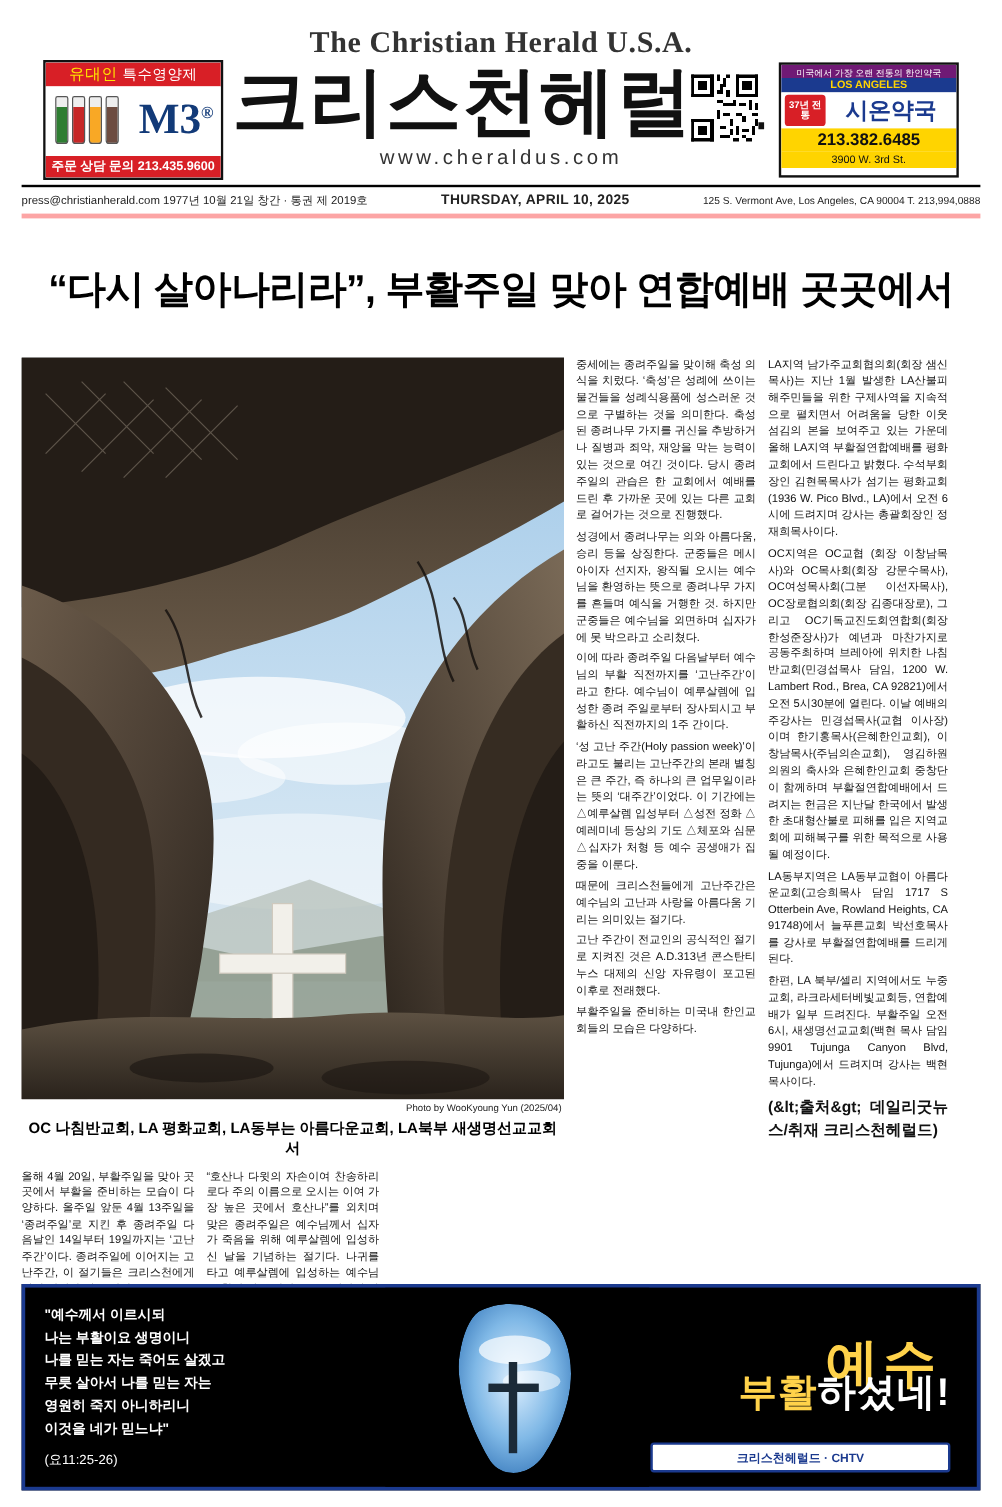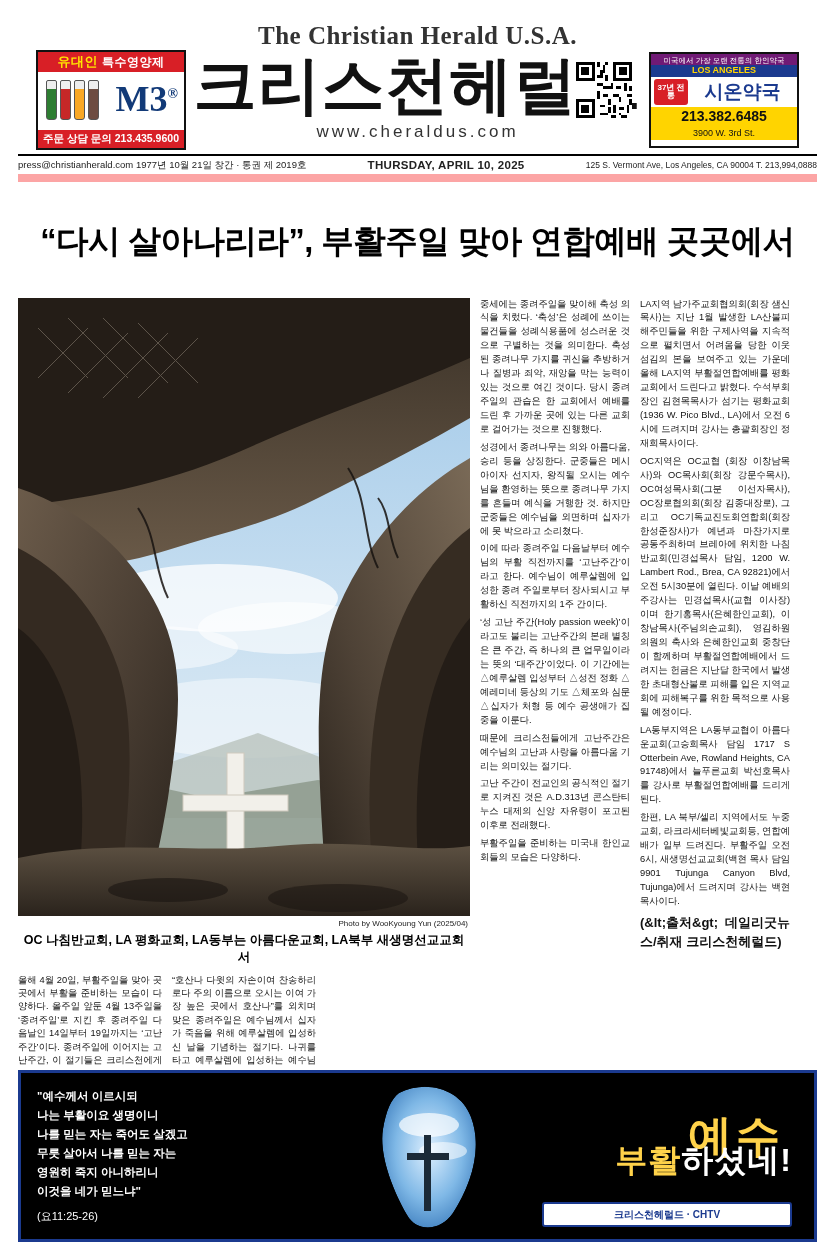--- a/index.html
+++ b/index.html
@@ -45,21 +45,21 @@
   }
 
   
   .ad-left {
     position: absolute; left: 18px; top: 50px;
     width: 150px; height: 100px;
     border: 2px solid #111; background: #fff;
     overflow: hidden;
   }
   .ad-left .al-top {
-    background: #d81f26; color: #fff; font-weight: bold; font-size: 12px;
+    background: #d81f26; color: #fff; font-weight: normal; font-size: 12px;
     display: flex; align-items: center; justify-content: center; height: 20px;
     letter-spacing: 0.5px;
   }
   .ad-left .al-top .yellow { color: #ffe400; margin-right: 4px; font-size: 13px; }
   .ad-left .al-mid { position: relative; height: 58px; background: #fff; }
   .ad-left .al-m3 {
     position: absolute; right: 6px; top: 6px;
     font-family: "Liberation Serif", serif;
     font-weight: bold; font-size: 36px; color: #123a78;
   }
@@ -95,21 +95,21 @@
   }
   .ar-name { flex: 1; text-align: center; font-size: 19px; font-weight: bold; color: #1b3a8f; }
   .ar-phone { background: #ffd400; color: #111; font-weight: bold; font-size: 14px; text-align: center; height: 19px; line-height: 19px; }
   .ar-addr { background: #ffd400; color: #111; font-size: 9px; text-align: center; height: 14px; line-height: 14px; }
 
   
   .rule-top { border-top: 2px solid #000; margin-top: 4px; }
   .infobar {
     display: flex; align-items: center; justify-content: space-between;
     height: 26px; font-size: 9.5px; color: #222;
-    border-bottom: 8px solid #fca5a5;
+    border-bottom: 4px solid #fca5a5;
     gap: 26px;
   }
   .infobar .ib-left { white-space: nowrap; }
   .infobar .ib-center { font-weight: bold; font-size: 11.5px; letter-spacing: 0.3px; }
   .infobar .ib-right { white-space: nowrap; font-size: 8.5px; }
 
   
   .headline {
     font-family: "Liberation Sans", sans-serif;
     font-weight: bold;

